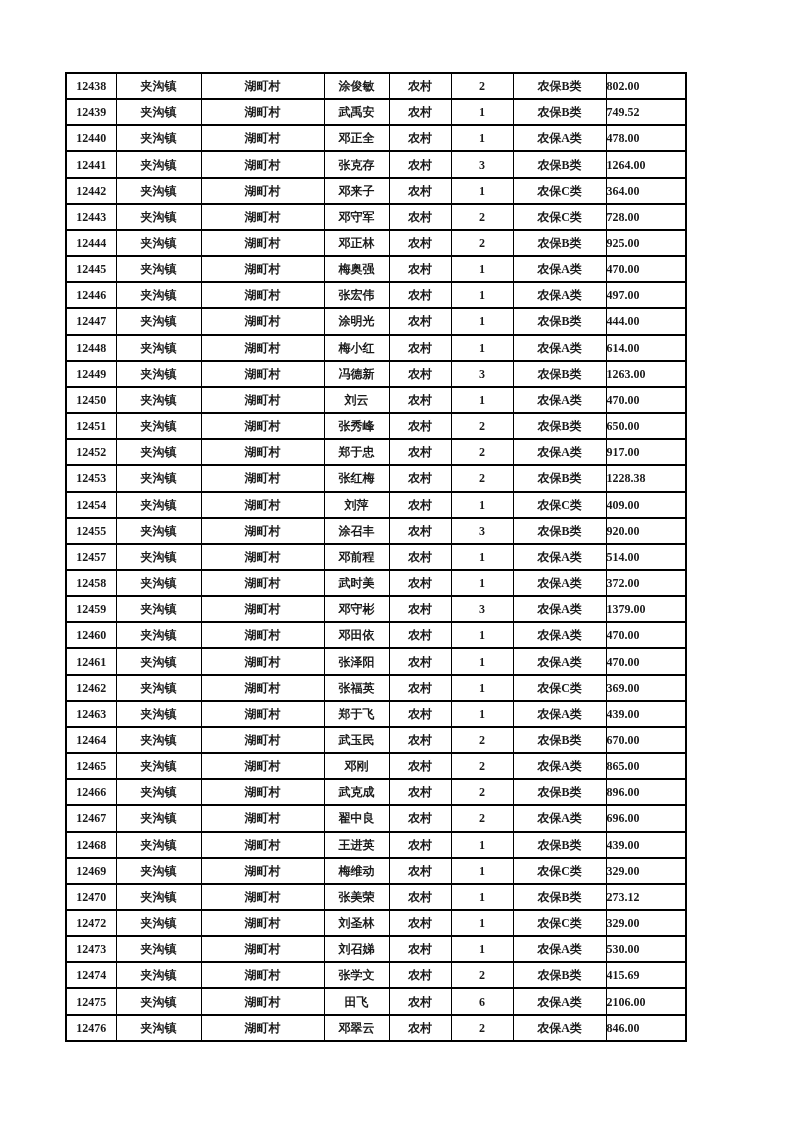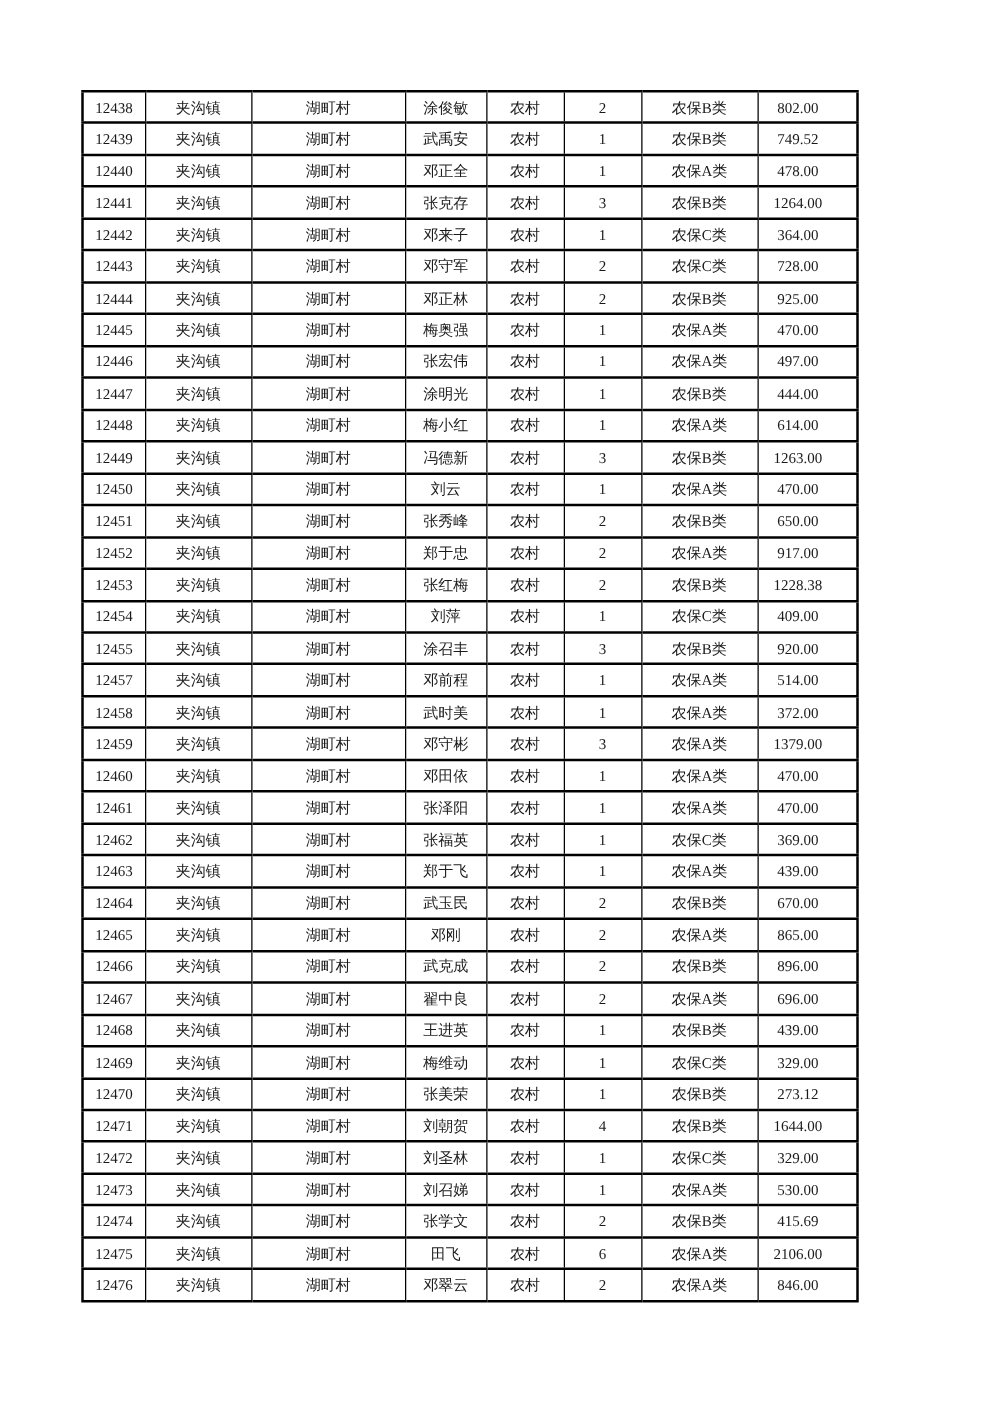--- a/index.html
+++ b/index.html
@@ -15,37 +15,38 @@
   }
   .sheet-table {
     position: absolute;
     left: 65px;
     top: 72px;
     width: 620px;
     height: 970px;
     border-collapse: collapse;
     table-layout: fixed;
     border: 2px solid #000000;
+    font-weight: bold;
   }
   .sheet-table td {
     border-left: 1px solid #000000;
     border-right: 1px solid #000000;
     border-top: 2px solid #000000;
     border-bottom: 2px solid #000000;
     font-size: 12px;
     color: #1a1a1a;
     text-align: center;
     vertical-align: middle;
     padding: 0;
     overflow: hidden;
     white-space: nowrap;
     line-height: 1;
   }
   .sheet-table td.col-7 {
-    text-align: center;
+    text-align: left;
     padding-right: 15px;
   }
 </style>
 </head>
 <body>
 
 <table class="sheet-table">
   <colgroup>
     <col style="width:50px">
     <col style="width:85px">
@@ -371,30 +372,20 @@
         <td class="col-0">12470</td>
         <td class="col-1">夹沟镇</td>
         <td class="col-2">湖町村</td>
         <td class="col-3">张美荣</td>
         <td class="col-4">农村</td>
         <td class="col-5">1</td>
         <td class="col-6">农保B类</td>
         <td class="col-7">273.12</td>
       </tr>
       <tr>
-        <td class="col-0">12471</td>
-        <td class="col-1">夹沟镇</td>
-        <td class="col-2">湖町村</td>
-        <td class="col-3">刘朝贺</td>
-        <td class="col-4">农村</td>
-        <td class="col-5">4</td>
-        <td class="col-6">农保B类</td>
-        <td class="col-7">1644.00</td>
-      </tr>
-      <tr>
         <td class="col-0">12472</td>
         <td class="col-1">夹沟镇</td>
         <td class="col-2">湖町村</td>
         <td class="col-3">刘圣林</td>
         <td class="col-4">农村</td>
         <td class="col-5">1</td>
         <td class="col-6">农保C类</td>
         <td class="col-7">329.00</td>
       </tr>
       <tr>

